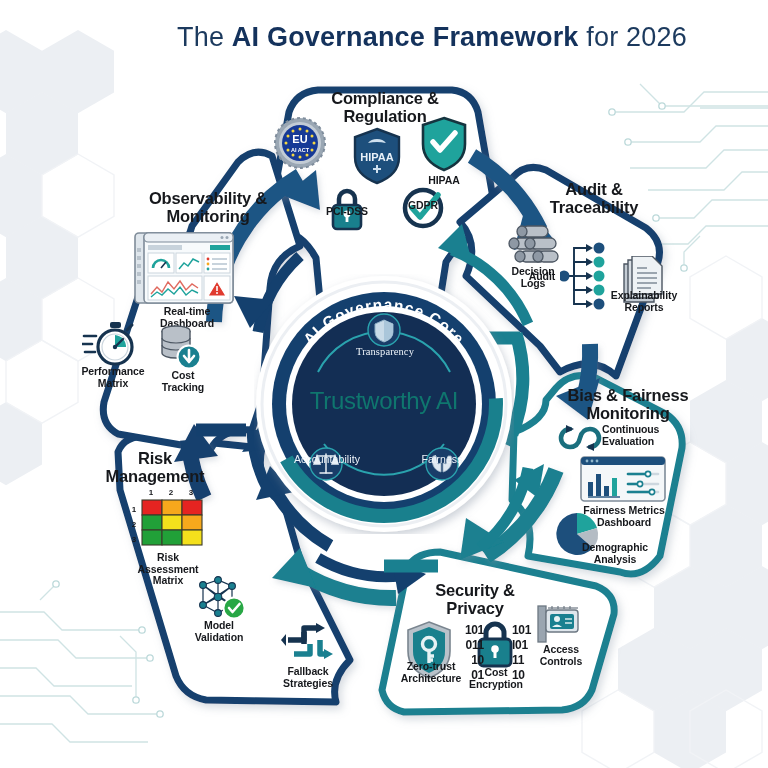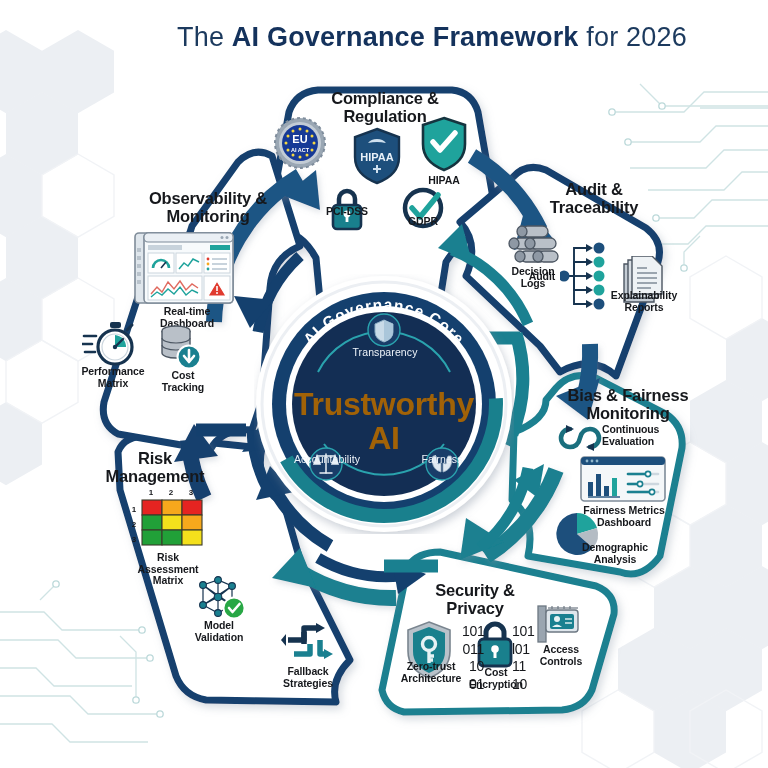--- a/index.html
+++ b/index.html
@@ -31,24 +31,24 @@
   }
   .ico-label{
     position:absolute;text-align:center;font-weight:700;color:#16181c;
     font-size:10.5px;line-height:1.1;letter-spacing:-.1px;
   }
   .core-label{
     position:absolute;text-align:center;color:#eef4fa;font-size:10.5px;
     font-weight:400;letter-spacing:.1px;
   }
   #core-main{
-    position:absolute;width:200px;text-align:center;color:#a16207;
-    font-weight:700;font-size:32px;line-height:1.05;letter-spacing:-.3px;
+    position:absolute;width:200px;text-align:center;color:#0f766e;
+    font-weight:400;font-size:24px;line-height:1.05;letter-spacing:-.3px;
   }
-  .bits{position:absolute;font-size:14px;font-weight:400;color:#16181c;letter-spacing:-.3px;line-height:1.25;}
+  .bits{position:absolute;font-size:12px;font-weight:700;color:#16181c;letter-spacing:-.3px;line-height:1.25;}
 </style>
 </head>
 <body>
 
 <div id="stage">
 
   <svg class="layer" width="768" height="768" viewBox="0 0 768 768">
     <defs>
       <g id="hx">
           <polygon points="36,0 72,20.8 72,62.4 36,83.2 0,62.4 0,20.8"></polygon>
@@ -258,21 +258,21 @@
 
     <g transform="translate(188,190)">
       <circle cx="0" cy="0" r="16" fill="#193d69" stroke="#2aa3ae" stroke-width="1.4"></circle>
       <g fill="#dfe8f0" stroke="#9fb5c8" stroke-width=".8">
         <path d="M-1 8 C-9 6 -11 -2 -9 -8 L-6 -8 L-4 0 L-1 -1 Z"></path>
         <path d="M1 8 C9 6 11 -2 9 -8 L6 -8 L4 0 L1 -1 Z"></path>
       </g>
     </g>
   </svg>
 
-  <div class="core-label" style="left:330px;top:346px;width:110px;">Transparency</div>
+  <div class="core-label" style="left:330px;top:346px;width:110px;font-family:Liberation Serif, serif;">Transparency</div>
   <div class="core-label" style="left:271px;top:453px;width:112px;">Accountability</div>
   <div class="core-label" style="left:387px;top:453px;width:110px;">Fairness</div>
   <div id="core-main" style="left:284px;top:388px;">Trustworthy AI</div>
 
   <div class="seg-title" style="left:312px;top:90px;width:146px;">
     <span>Compliance &amp; Regulation</span>
   </div>
 
   <svg class="abs" style="left:274px;top:117px;" width="52" height="52" viewBox="0 0 52 52">
     <g transform="translate(26,26)">
@@ -319,21 +319,21 @@
     <rect x="6" y="19" width="28" height="24" rx="4" fill="#19808d" stroke="#16334f" stroke-width="2.6"></rect>
     <circle cx="20" cy="28" r="3.4" fill="#ffffff"></circle>
     <rect x="18.6" y="29" width="2.8" height="7" fill="#ffffff"></rect>
   </svg>
   <div class="ico-label" style="left:315px;top:206px;width:64px;">PCI-DSS</div>
 
   <svg class="abs" style="left:400px;top:185px;" width="46" height="46" viewBox="0 0 46 46">
     <circle cx="23" cy="23" r="18" fill="none" stroke="#16334f" stroke-width="4.5"></circle>
     <path d="M12 23 l8 9 l18 -22" fill="none" stroke="#1fa39c" stroke-width="5.5" stroke-linecap="round" stroke-linejoin="round"></path>
   </svg>
-  <div class="ico-label" style="left:392px;top:216px;width:62px;">GDPR</div>
+  <div class="ico-label" style="left:392px;top:200px;width:62px;">GDPR</div>
 
   <div class="seg-title" style="left:528px;top:181px;width:132px;">
     <span>Audit &amp; Traceability</span>
   </div>
 
   <svg class="abs" style="left:508px;top:224px;" width="52" height="42" viewBox="0 0 52 42">
     <g stroke="#4c5662" stroke-width="1.3">
       <rect x="14" y="2" width="26" height="11" rx="5.5" fill="#b9c0c8"></rect>
       <ellipse cx="14" cy="7.5" rx="5" ry="5.5" fill="#8e98a4"></ellipse>
       <rect x="6" y="14" width="26" height="11" rx="5.5" fill="#b9c0c8"></rect>

